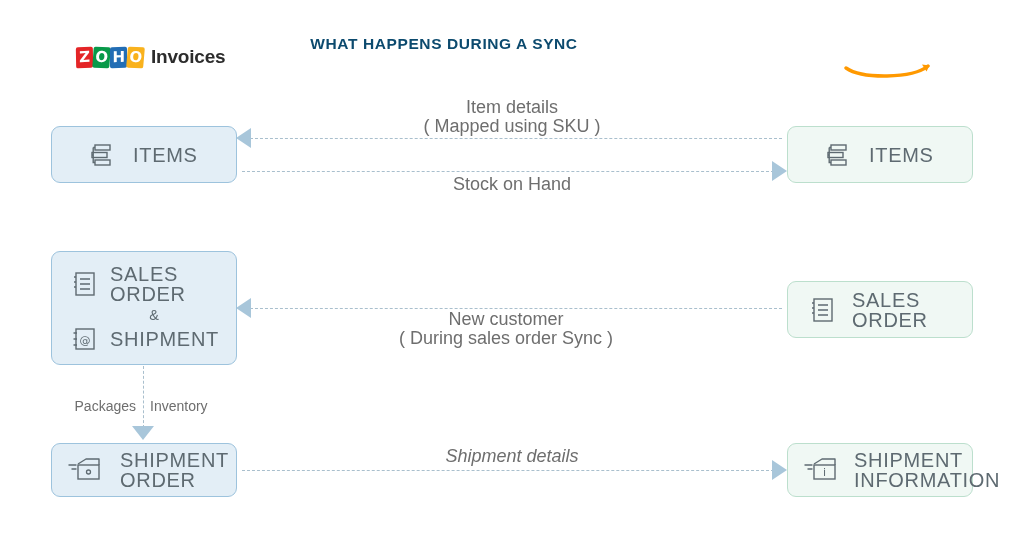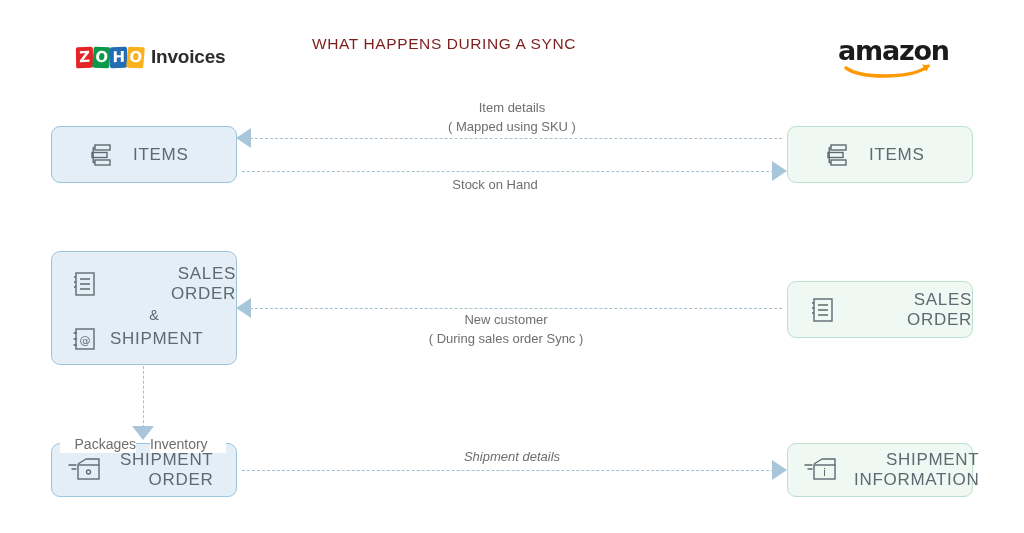--- a/index.html
+++ b/index.html
@@ -81,22 +81,22 @@
   }
 
   #page-title {
     position: absolute;
     left: 0;
     top: 35px;
     width: 888px;
     text-align: center;
     font-size: 15.5px;
     letter-spacing: 0.6px;
-    color: #7f1d1d;
-    font-weight: 400;
+    color: #0c4a6e;
+    font-weight: 700;
   }
 
   
   .node {
     position: absolute;
     box-sizing: border-box;
     border-radius: 9px;
     display: flex;
     align-items: center;
     z-index: 3;
@@ -111,25 +111,24 @@
   }
   .node .nicon {
     flex: 0 0 auto;
     display: flex;
     align-items: center;
     justify-content: center;
     color: #5e6a71;
   }
   .node .nlabel {
     color: #5e6a71;
-    font-size: 17px;
+    font-size: 20px;
     letter-spacing: 0.7px;
     line-height: 20px;
     white-space: pre-line;
-    text-align: right;
   }
 
   
   #node-items-left   { left: 51px;  top: 126px; width: 186px; height: 57px; padding-left: 38px; gap: 21px; }
   #node-items-right  { left: 787px; top: 126px; width: 186px; height: 57px; padding-left: 38px; gap: 21px; }
   #node-so-left      { left: 51px;  top: 251px; width: 186px; height: 114px; padding-left: 20px; }
   #node-so-right     { left: 787px; top: 281px; width: 186px; height: 57px; padding-left: 22px; gap: 18px; }
   #node-ship-left    { left: 51px;  top: 443px; width: 186px; height: 54px; padding-left: 16px; gap: 16px; }
   #node-ship-right   { left: 787px; top: 443px; width: 186px; height: 54px; padding-left: 16px; gap: 14px; }
 
@@ -187,68 +186,66 @@
   .arrow-down {
     border-left: 11px solid transparent;
     border-right: 11px solid transparent;
     border-top: 14px solid #a8c6da;
   }
 
   .edge-label {
     position: absolute;
     text-align: center;
     color: #6e6e6e;
-    font-size: 13px;
+    font-size: 18px;
     line-height: 19px;
     white-space: pre-line;
     z-index: 4;
     background: #ffffff;
   }
   .side-label {
     position: absolute;
     color: #6e6e6e;
     font-size: 14px;
     line-height: 18px;
     z-index: 4;
     background: #ffffff;
-    margin-top: 38px;
   }
 </style>
 </head>
 <body>
 
 <div id="zoho-logo">
   <div class="zoho-tiles">
     <span class="ztile t0">Z</span>
     <span class="ztile t1">O</span>
     <span class="ztile t2">H</span>
     <span class="ztile t3">O</span>
   </div>
   <span id="zoho-wordmark">Invoices</span>
 </div>
 
 <div id="page-title">WHAT HAPPENS DURING A SYNC</div>
 
 <div id="amazon-logo">
-  <div id="amazon-word">amazon</div>
   <svg id="amazon-smile" viewBox="0 0 88 16">
     <path d="M2 5 C18 16, 68 16, 84 3" stroke="#f90" stroke-width="3.4" fill="none" stroke-linecap="round"></path>
     <path d="M78 1.5 L85.5 2.4 L82.5 8.5 Z" fill="#f90"></path>
   </svg>
 </div>
 
 <div class="dline" style="left:250px; top:138px; width:532px;"></div>
 <div class="arrowhead arrow-left" style="left:236px; top:128px;"></div>
 
 <div class="dline" style="left:242px; top:171px; width:532px;"></div>
 <div class="arrowhead arrow-right" style="left:772px; top:161px;"></div>
 
 <div class="edge-label" style="left:392px; top:98px; width:240px;">Item details
 ( Mapped using SKU )</div>
-<div class="edge-label" style="left:395px; top:175px; width:200px;">Stock on Hand</div>
+<div class="edge-label" style="left:412px; top:175px; width:200px;">Stock on Hand</div>
 
 <div class="node left" id="node-items-left">
   <span class="nicon">
     <svg width="22" height="24" viewBox="0 0 22 24">
       <rect x="5" y="2" width="15" height="5" fill="none" stroke="#5e6a71" stroke-width="1.4"></rect>
       <rect x="2" y="9.5" width="15" height="5" fill="none" stroke="#5e6a71" stroke-width="1.4"></rect>
       <rect x="5" y="17" width="15" height="5" fill="none" stroke="#5e6a71" stroke-width="1.4"></rect>
       <path d="M3.2 4.5 H5 M3.2 4.5 V19.5 H5 M3.2 12 H2" stroke="#5e6a71" stroke-width="1.4" fill="none"></path>
     </svg>
   </span>

